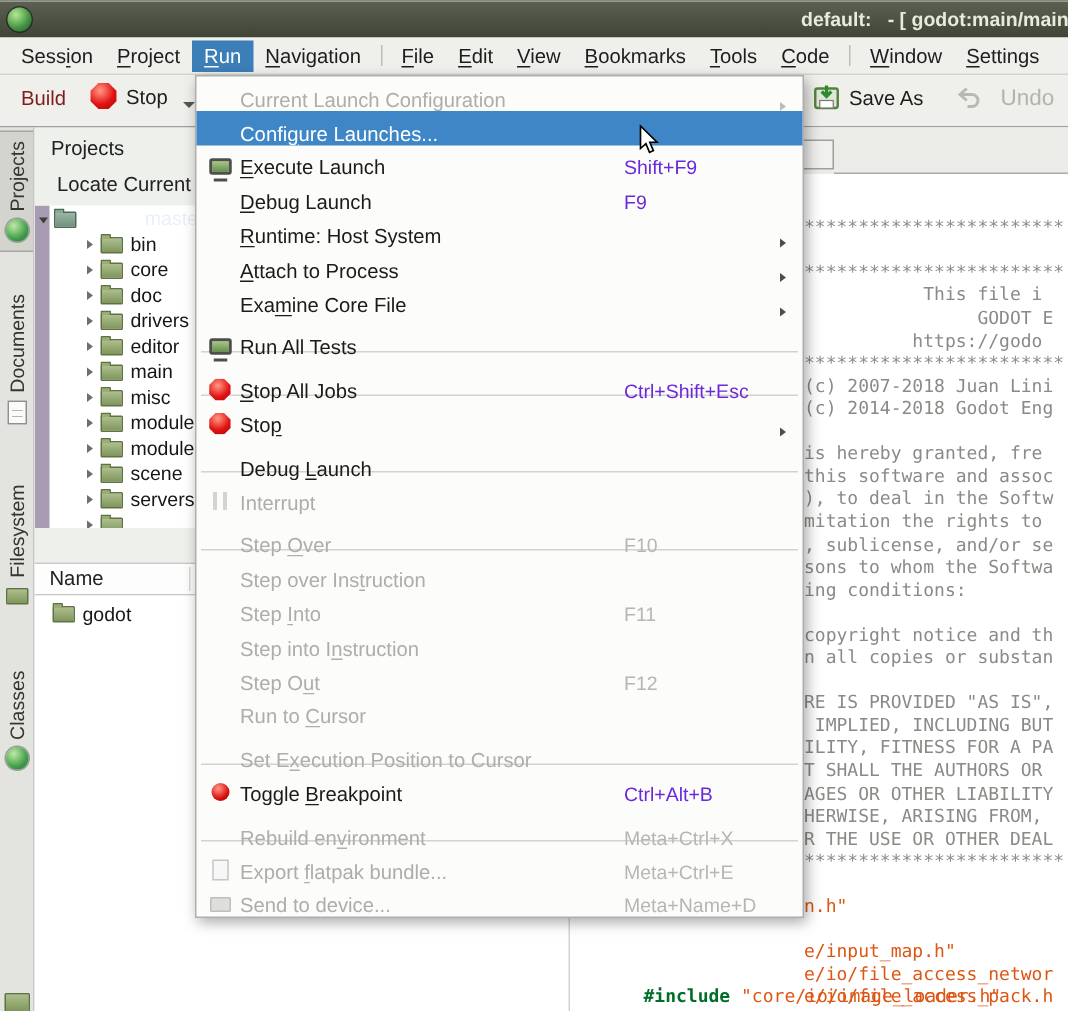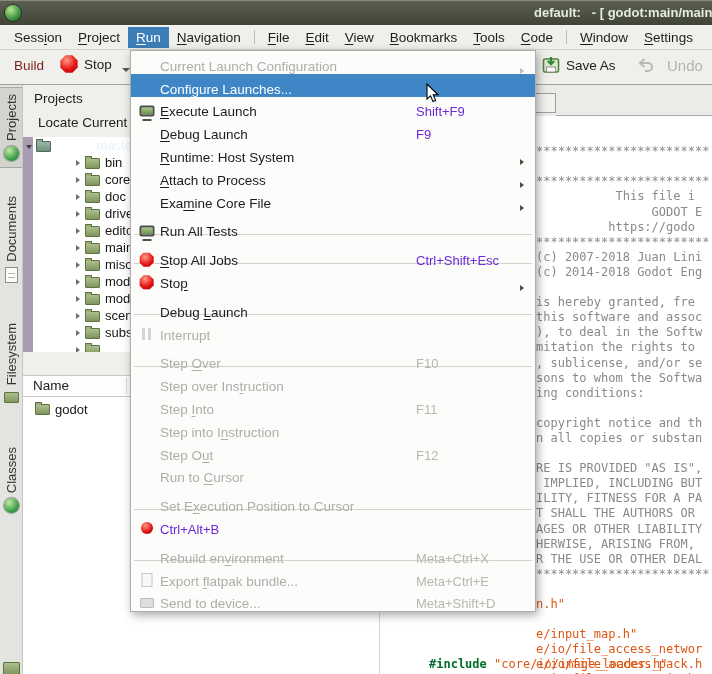--- a/index.html
+++ b/index.html
@@ -64,21 +64,21 @@
     border:1px solid #5f7243;border-radius:1px;background:linear-gradient(#adbf8e,#80965c);}
 
   
   .panel{position:absolute;left:23px;top:85px;bottom:0;width:107px;background:#eef0ec;overflow:hidden;}
   .panel-header{padding:6px 0 0 11px;font-size:13.5px;color:#222;white-space:nowrap;}
   .locate-btn{padding:9px 0 0 15px;font-size:13.5px;color:#222;white-space:nowrap;}
   .tree{position:absolute;left:0;top:52px;height:215px;width:107px;background:#fff;overflow:hidden;}
   .tree-stripe{position:absolute;left:0;top:0;bottom:0;width:10px;background:#a79cb1;}
   .tree-row{position:relative;height:17px;display:flex;align-items:center;font-size:13px;
     color:#161616;white-space:nowrap;}
-  .tree-row.child{padding-left:15px;margin-left:35px;}
+  .tree-row.child{padding-left:32px;}
   .root-sel{position:absolute;left:10px;right:0;top:0;bottom:0;background:#3b7cc0;}
   .tree-row.root > *{position:relative;z-index:1;}
   .tree-row.root{color:#fff;padding-left:1px;}
   .root-branch{margin-left:8px;color:#e9f0f8;}
   .exp{width:10px;flex:0 0 10px;display:flex;justify-content:center;}
   .exp.closed::before{content:"";border-left:4.5px solid #6e6e6a;
     border-top:3.5px solid transparent;border-bottom:3.5px solid transparent;}
   .exp.open::before{content:"";border-top:4.5px solid #3f3f3c;
     border-left:3.5px solid transparent;border-right:3.5px solid transparent;margin-top:2px;}
   .tfolder{width:15px;height:11px;position:relative;flex:0 0 15px;margin:1px 5px 0 2px;
@@ -280,21 +280,21 @@
       <span>modules</span>
     </div>
       <div class="tree-row child">
       <span class="exp closed"></span>
       <span class="tfolder"></span>
       <span>scene</span>
     </div>
       <div class="tree-row child">
       <span class="exp closed"></span>
       <span class="tfolder"></span>
-      <span>substan</span>
+      <span>servers</span>
     </div>
       <div class="tree-row child">
       <span class="exp closed"></span>
       <span class="tfolder"></span>
       <span></span>
     </div>
   </div>
 
   <div class="name-header">
     <span>Name</span>
@@ -460,20 +460,21 @@
     <span class="mi-arrow"></span>
   </div>
     <div class="mi disabled">
     <span class="mi-icon"></span>
     <span class="mi-label">Set E<u>x</u>ecution Position to Cursor</span>
     <span class="mi-short"></span>
     <span class="mi-arrow"></span>
   </div>
     <div class="mi">
     <span class="mi-icon ico-breakpoint"></span>
+    <span class="mi-label">Toggle <u>B</u>reakpoint</span>
     <span class="mi-short">Ctrl+Alt+B</span>
     <span class="mi-arrow"></span>
   </div>
     <div class="mi sep">
     <span class="mi-icon"></span>
     <span class="mi-label"></span>
     <span class="mi-short"></span>
     <span class="mi-arrow"></span>
   </div>
     <div class="mi disabled">
@@ -484,20 +485,20 @@
   </div>
     <div class="mi disabled">
     <span class="mi-icon ico-document"></span>
     <span class="mi-label">Export <u>f</u>latpak bundle...</span>
     <span class="mi-short">Meta+Ctrl+E</span>
     <span class="mi-arrow"></span>
   </div>
     <div class="mi disabled">
     <span class="mi-icon ico-folder"></span>
     <span class="mi-label">Send to device...</span>
-    <span class="mi-short">Meta+Shift+D</span>
+    <span class="mi-short">Meta+Name+D</span>
     <span class="mi-arrow"></span>
   </div>
 </div>
 
 <svg class="cursor" width="14" height="21" viewBox="0 0 14 21">
   <polygon points="1,1 1,16 4.6,12.8 7,18.6 9.6,17.4 7.2,11.8 12,11.8" fill="#fff" stroke="#000" stroke-width="1.1"></polygon>
 </svg>
 
 </body></html>

